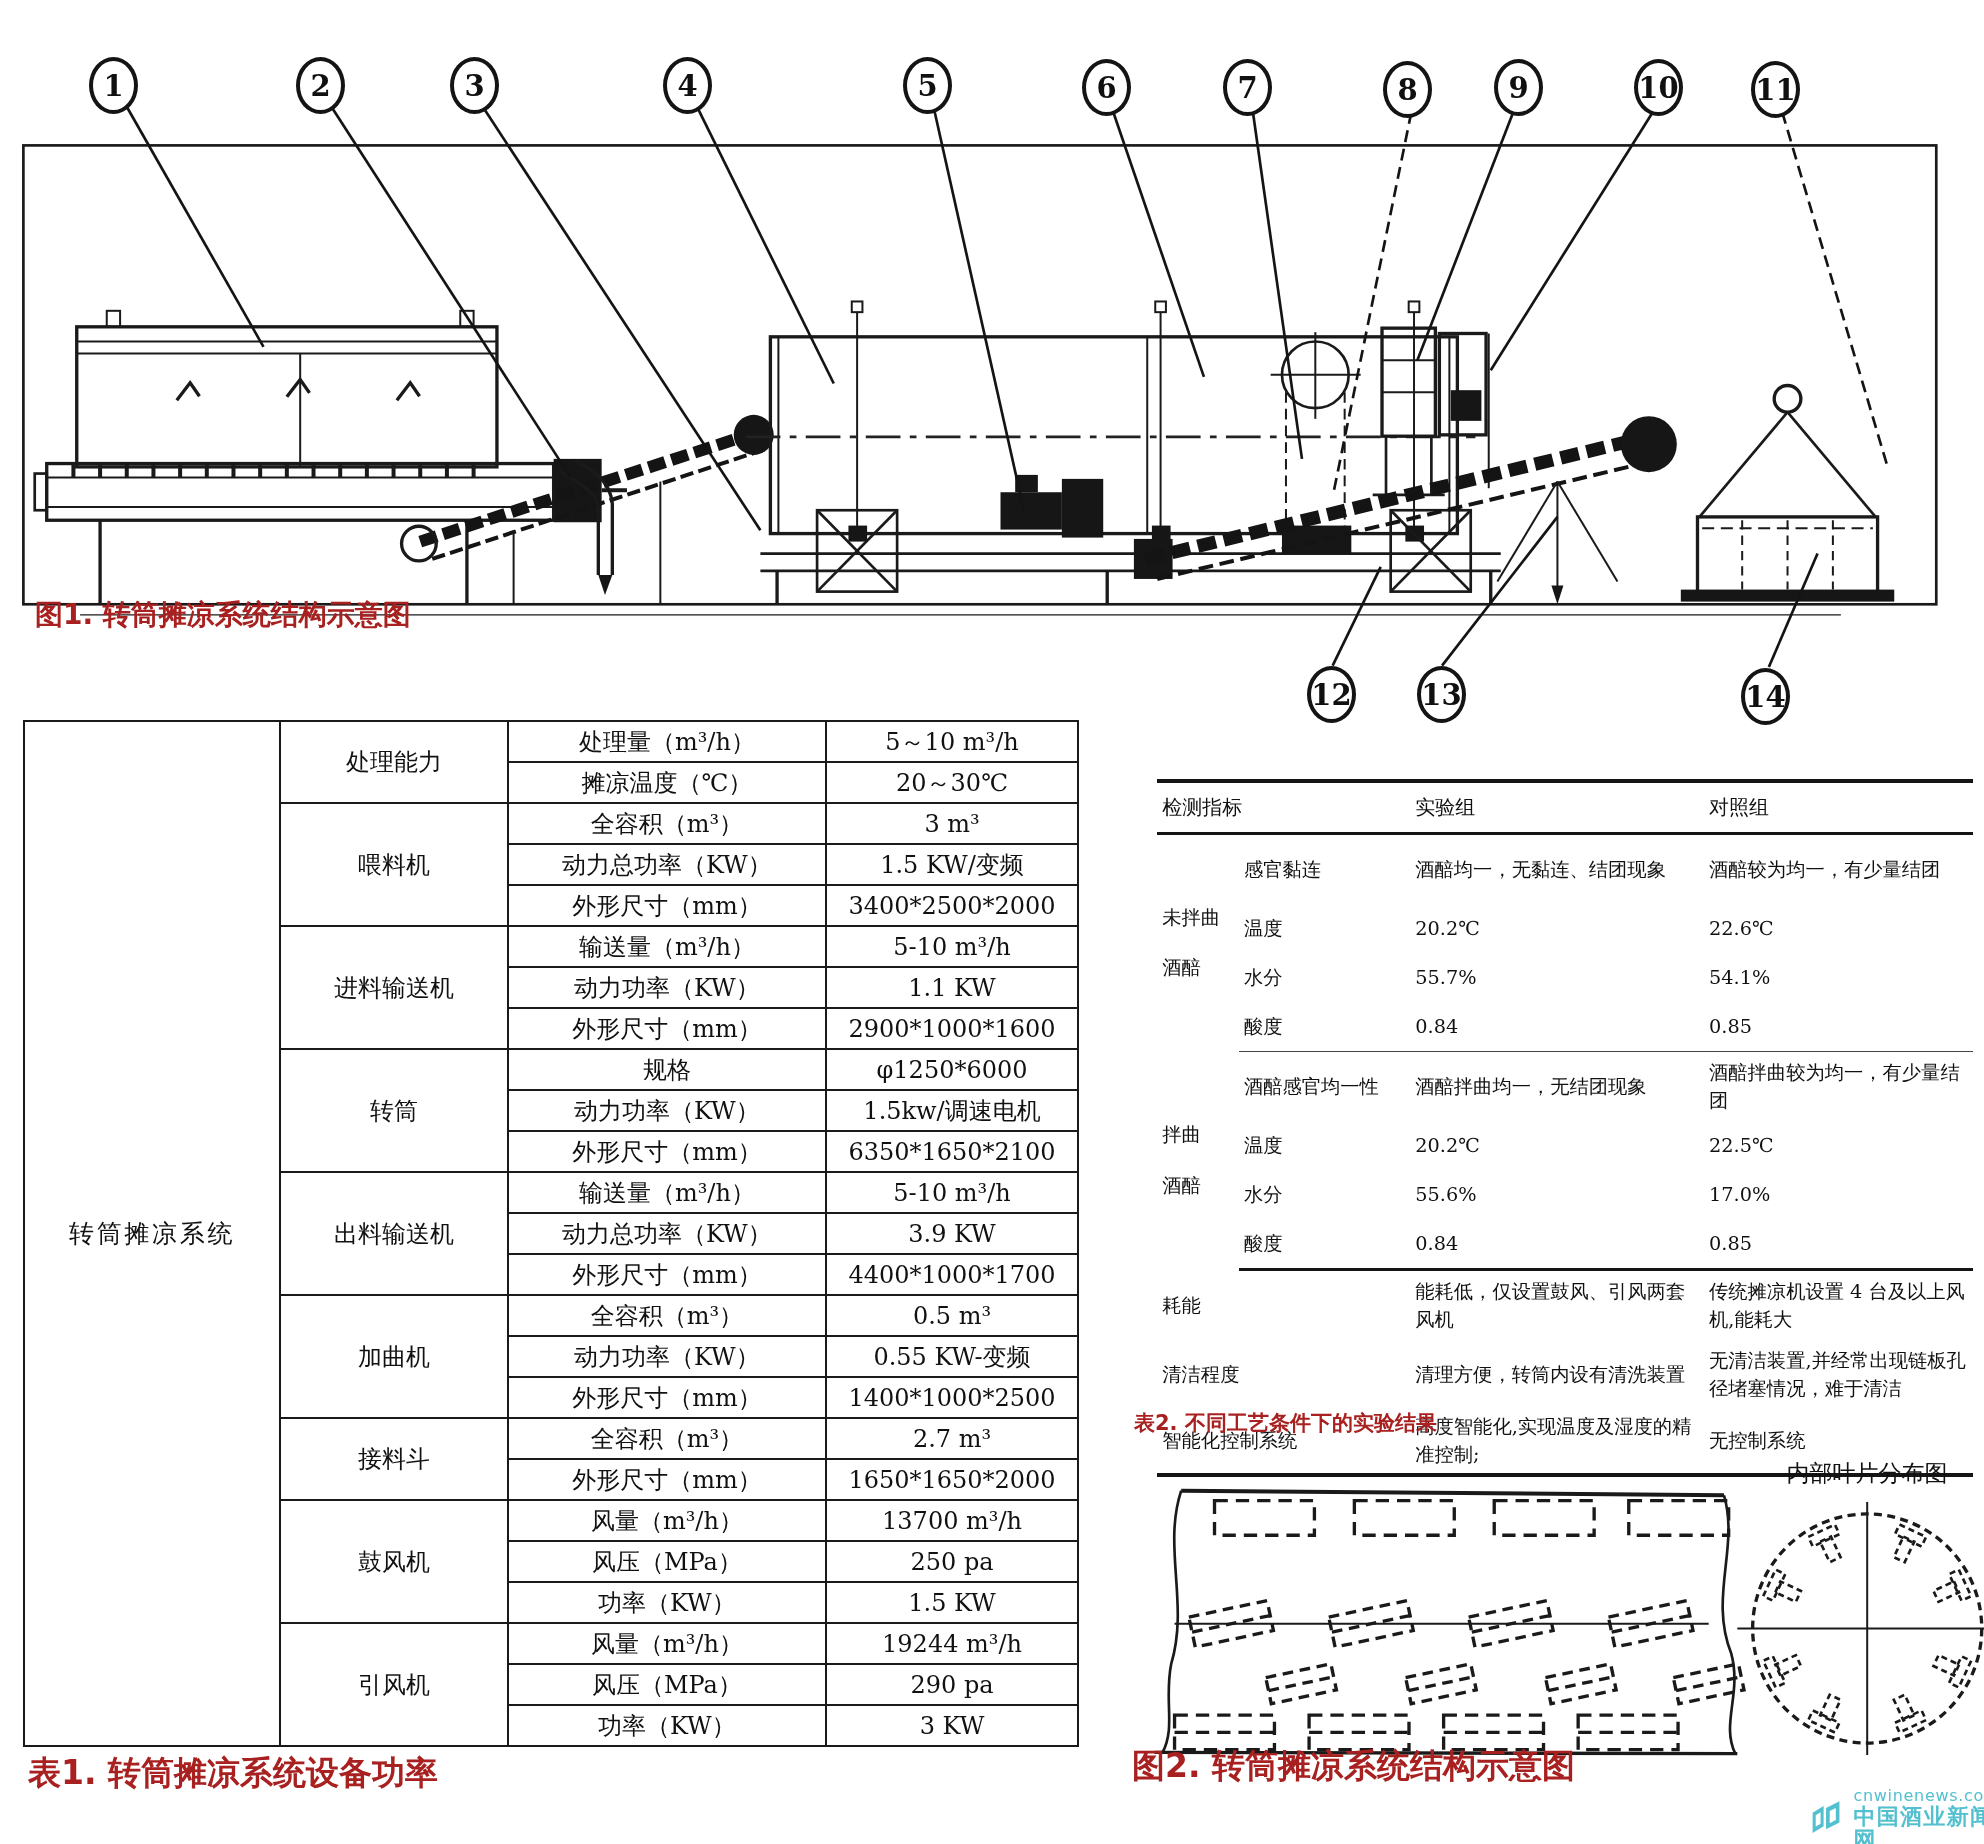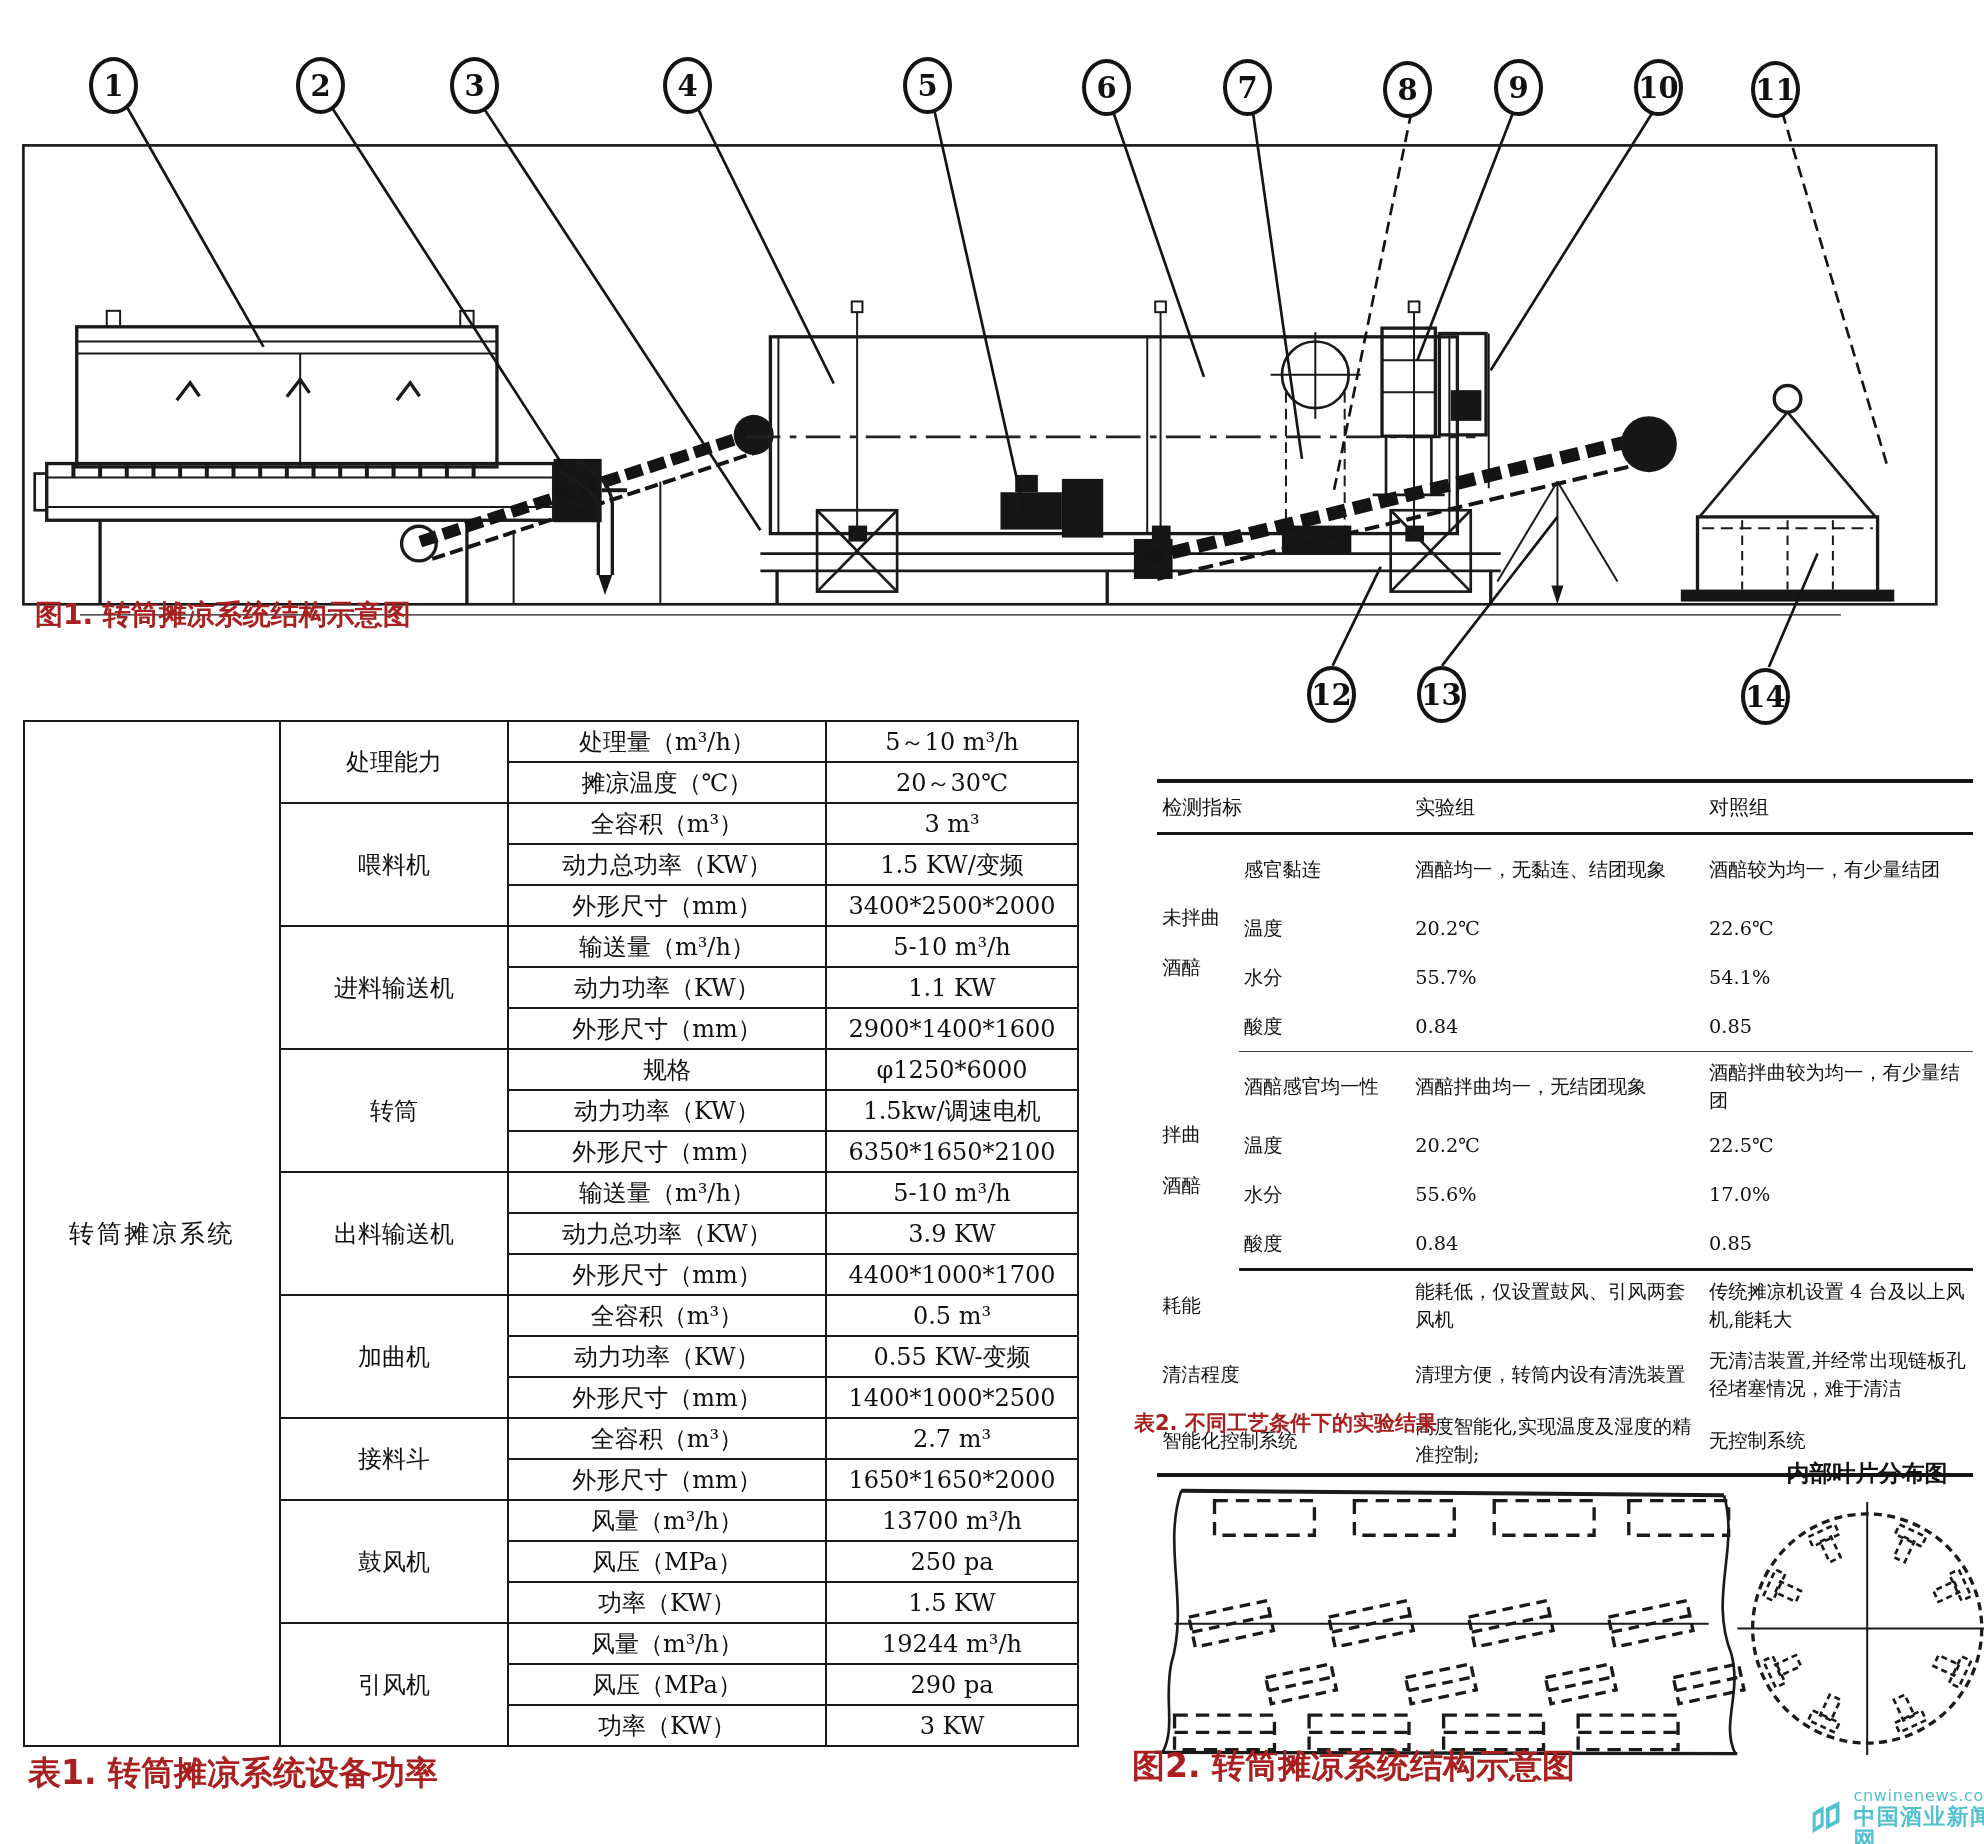--- a/index.html
+++ b/index.html
@@ -22,21 +22,21 @@
   .t2{position:absolute;left:1157px;top:779px;width:816px;border-collapse:collapse;
       table-layout:fixed;font-size:19.3px;border-top:4.7px solid #151515;border-bottom:4.7px solid #151515;}
   .t2 th,.t2 td{font-weight:normal;text-align:left;vertical-align:middle;padding:4px 5.3px;line-height:1.45;}
   .t2 thead th{height:41px;border-bottom:3.3px solid #151515;font-size:20px;}
   .t2 .grp-end td{border-bottom:1.3px solid #444;}
   .t2 .sec-end td{border-bottom:3.3px solid #151515;}
   .t2 .rowlabel{line-height:2.6;}
   .t2 .tall td{height:61px;}
   .t2 .std td{height:41px;}
   .fig2-title{position:absolute;left:1767px;top:1458px;width:200px;text-align:center;
-              font-family:"DejaVu Serif", serif;font-weight:bold;font-size:23px;color:#111;}
+              font-family:"DejaVu Serif", serif;font-weight:normal;font-size:23px;color:#111;}
   .watermark{position:absolute;left:1809px;top:1788px;display:flex;align-items:center;gap:6.7px;
              color:#52c0cf;z-index:6;}
   .watermark .wm-lines{display:flex;flex-direction:column;line-height:1.05;}
   .wm-en{font-family:"DejaVu Sans", sans-serif;font-size:16px;letter-spacing:0.7px;}
   .wm-cn{font-family:"DejaVu Sans", sans-serif;font-weight:bold;font-size:22px;letter-spacing:1.3px;}
 </style>
 </head>
 <body>
 
 <div class="page">
@@ -239,21 +239,21 @@
       <td rowspan="3">进料输送机</td>
       <td>输送量（m³/h）</td>
       <td>5-10 m³/h</td>
     </tr>
     <tr>
           <td>动力功率（KW）</td>
         <td>1.1 KW</td>
         </tr>
     <tr>
           <td>外形尺寸（mm）</td>
-        <td>2900*1400*1600</td>
+        <td>2900*1000*1600</td>
         </tr>
     <tr>
       <td rowspan="3">转筒</td>
       <td>规格</td>
       <td>φ1250*6000</td>
     </tr>
     <tr>
           <td>动力功率（KW）</td>
         <td>1.5kw/调速电机</td>
         </tr>

